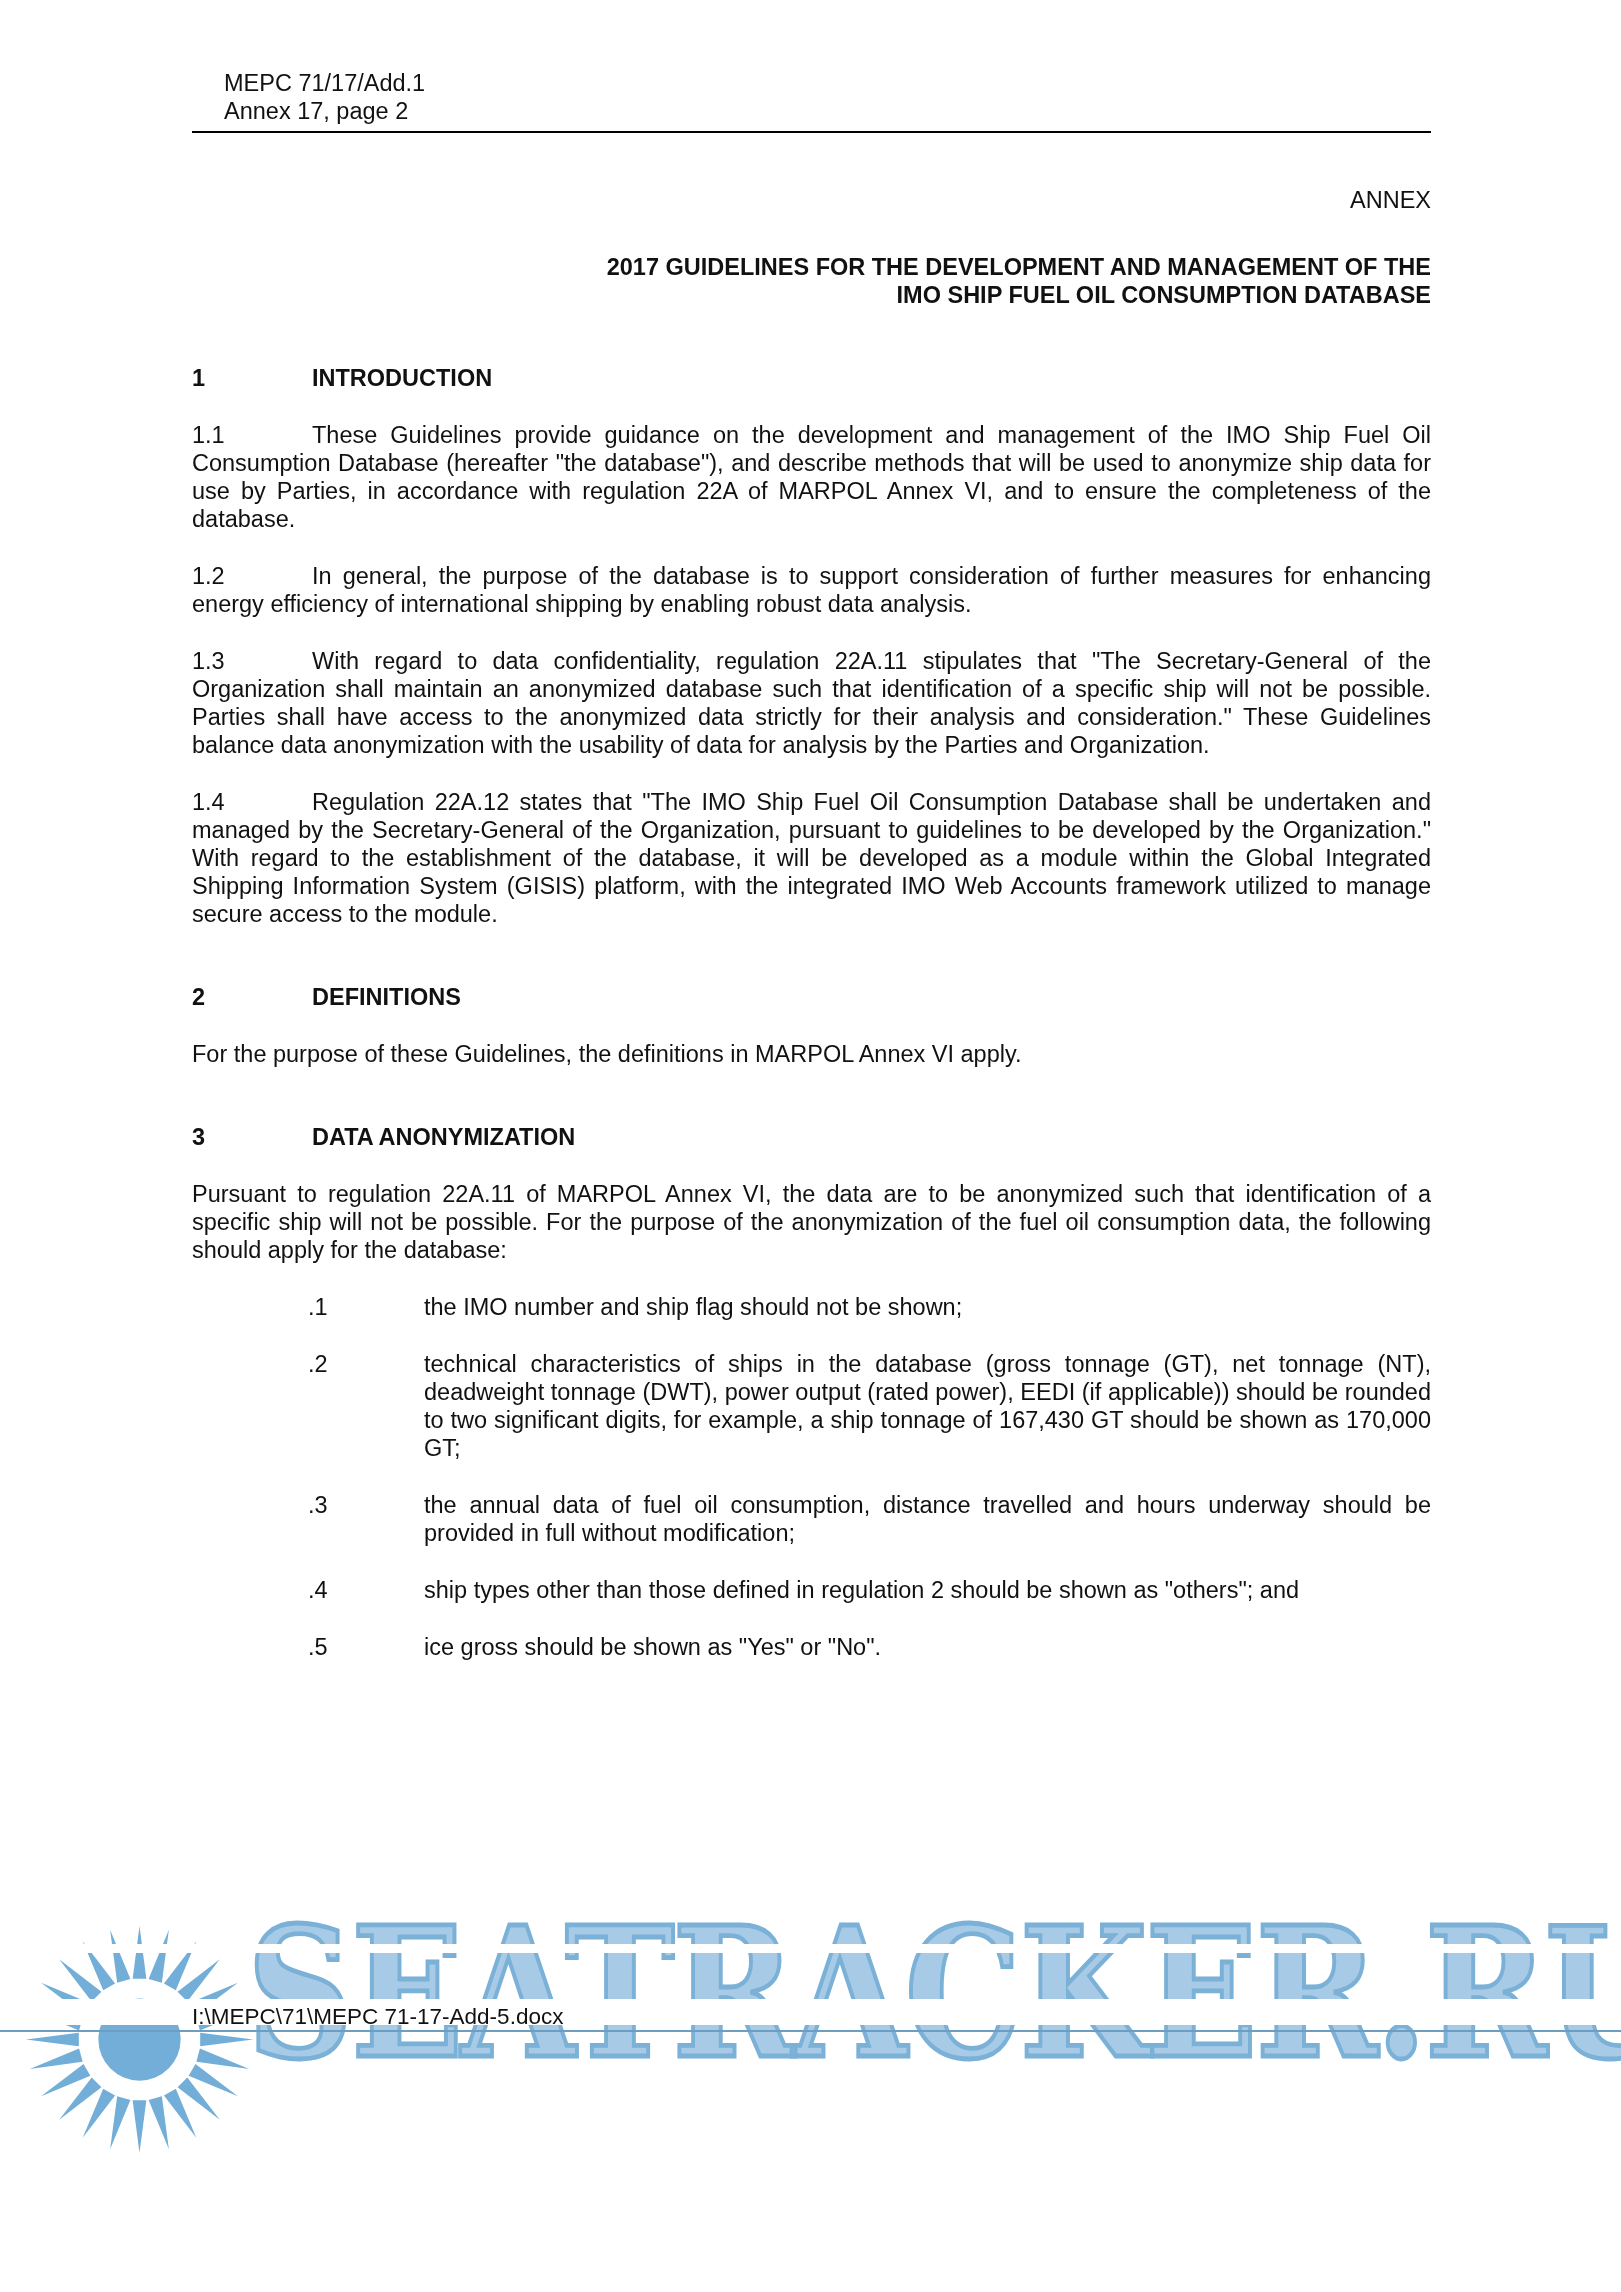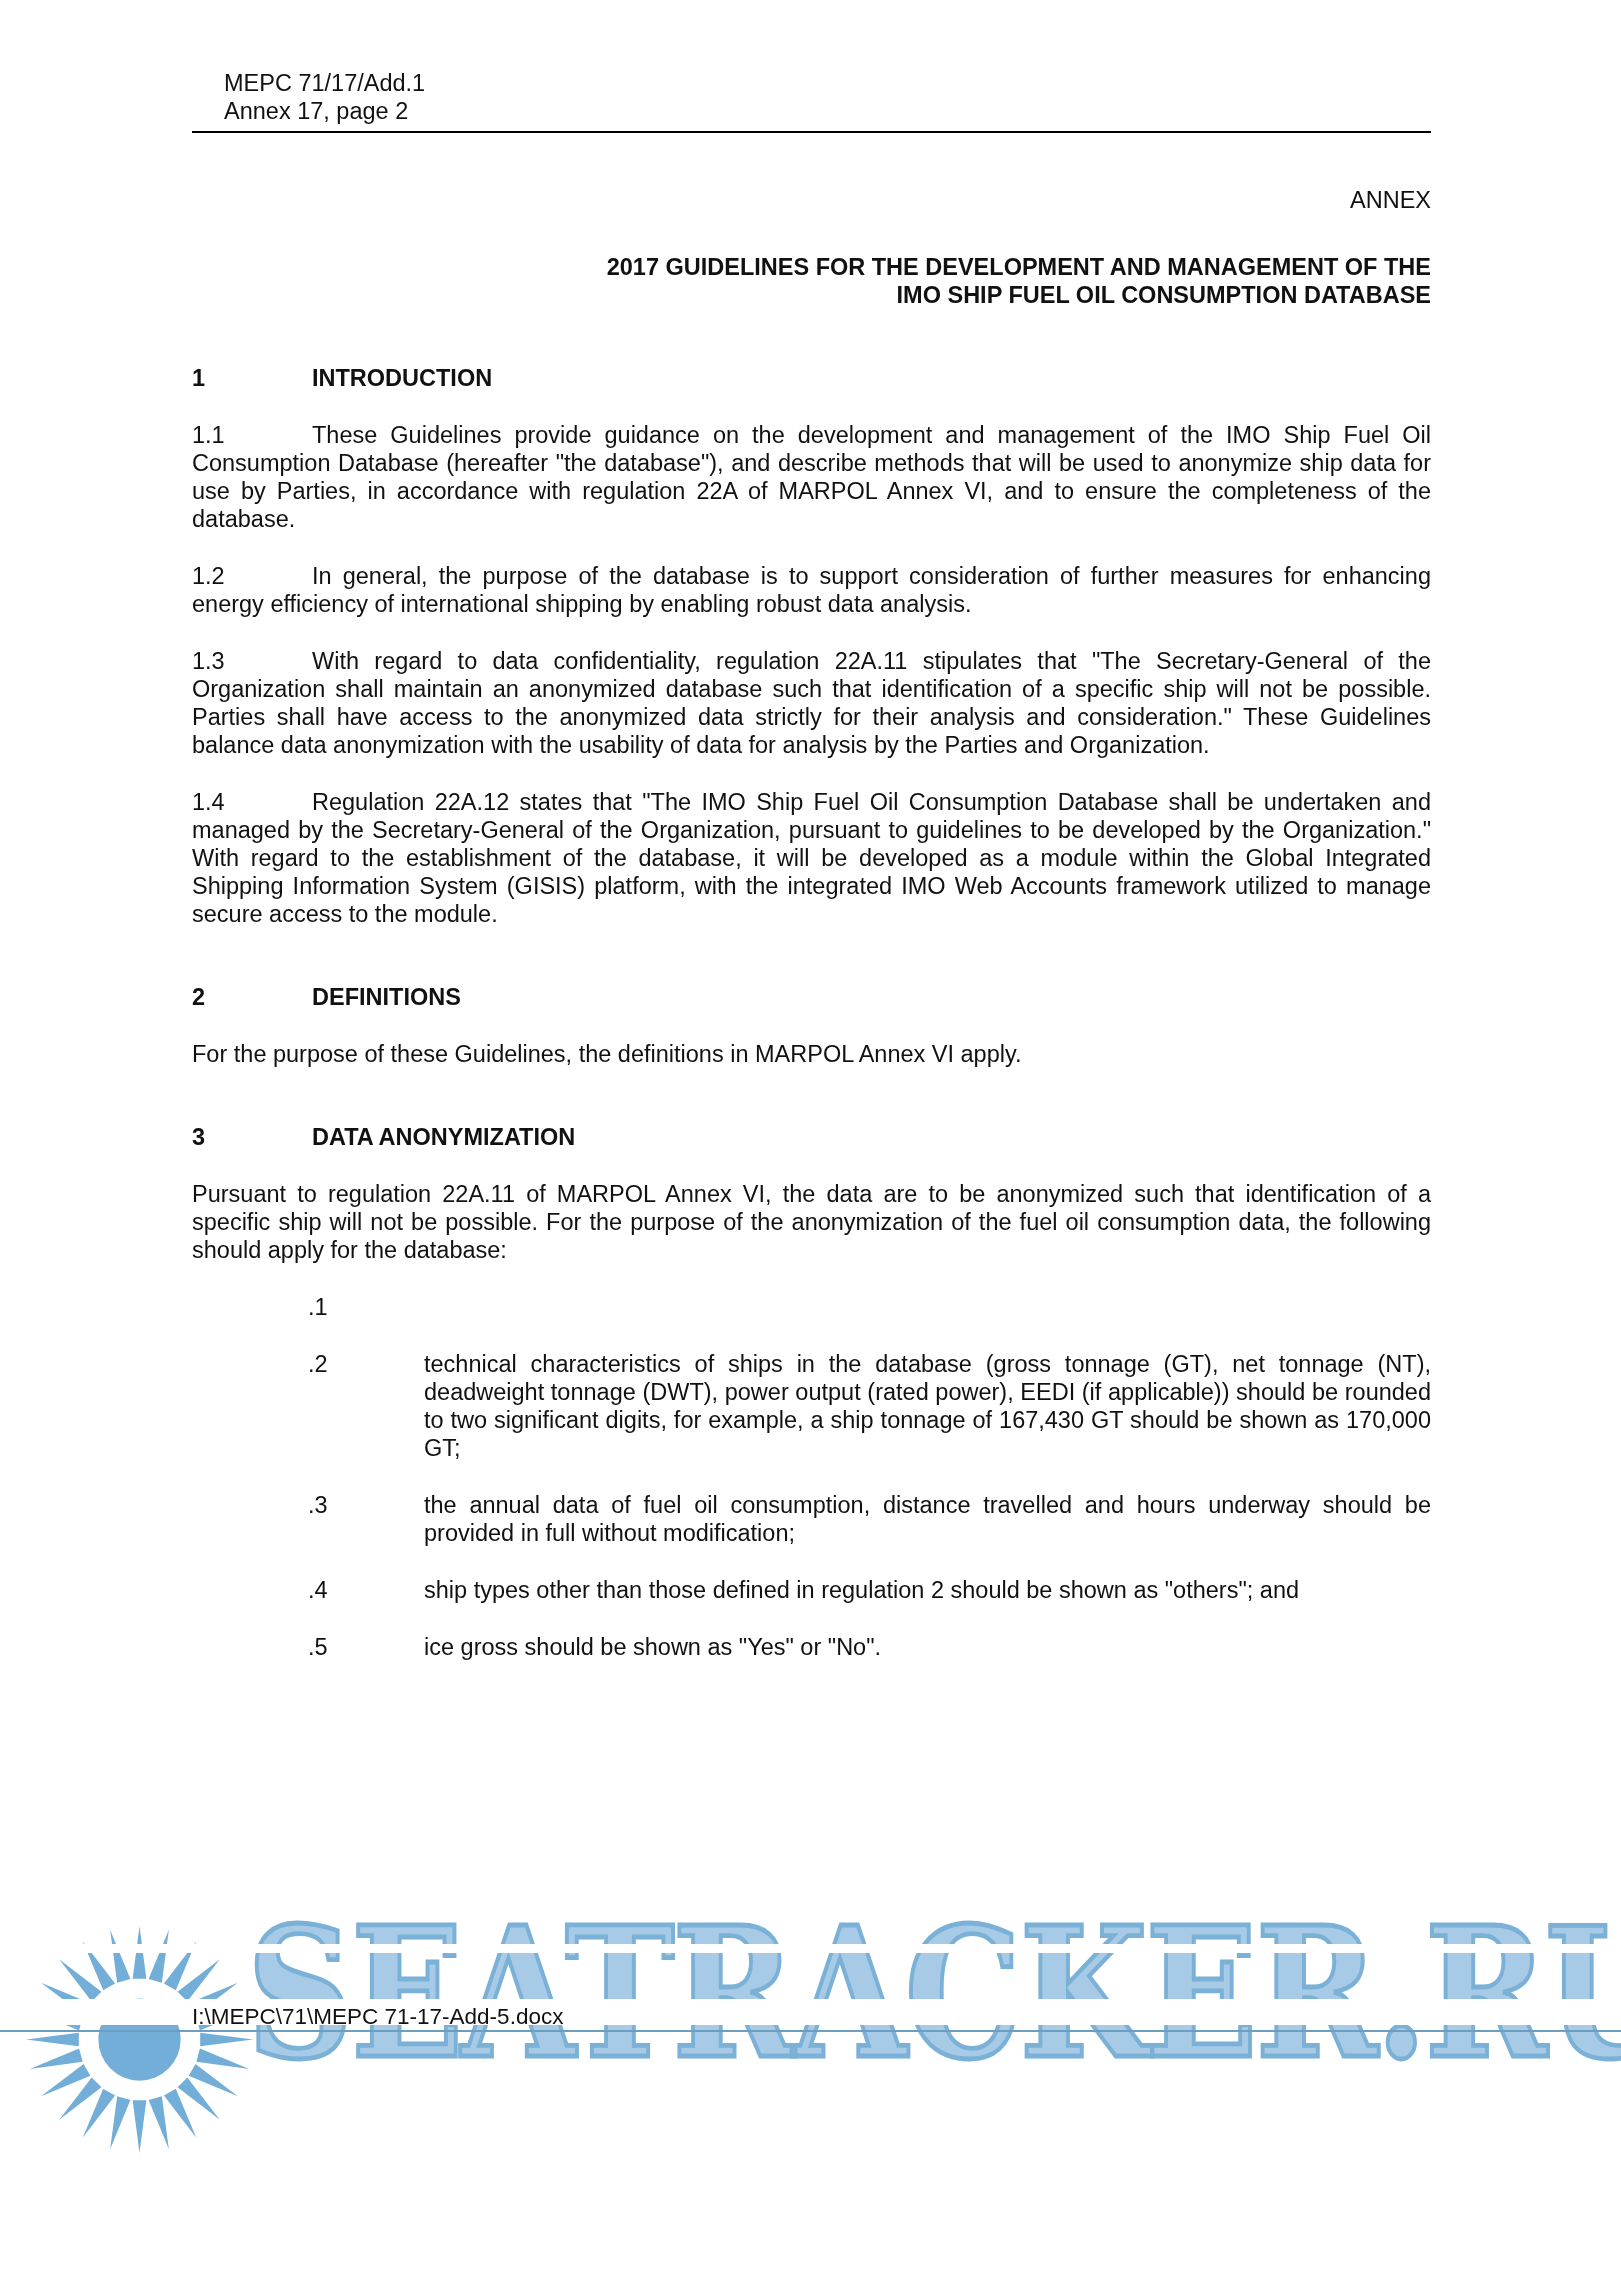--- a/index.html
+++ b/index.html
@@ -155,20 +155,21 @@
     <p class="para">For the purpose of these Guidelines, the definitions in MARPOL Annex VI apply.</p>
 
     <div class="sec-heading">
       <span class="sec-num">3</span><span>DATA ANONYMIZATION</span>
     </div>
 
     <p class="para">Pursuant to regulation 22A.11 of MARPOL Annex VI, the data are to be anonymized such that identification of a specific ship will not be possible. For the purpose of the anonymization of the fuel oil consumption data, the following should apply for the database:</p>
 
     <div class="item">
       <span class="inum">.1</span>
+      <span class="itext">the IMO number and ship flag should not be shown;</span>
     </div>
 
     <div class="item">
       <span class="inum">.2</span>
       <span class="itext">technical characteristics of ships in the database (gross tonnage (GT), net tonnage (NT), deadweight tonnage (DWT), power output (rated power), EEDI (if applicable)) should be rounded to two significant digits, for example, a ship tonnage of 167,430 GT should be shown as 170,000 GT;</span>
     </div>
 
     <div class="item">
       <span class="inum">.3</span>
       <span class="itext">the annual data of fuel oil consumption, distance travelled and hours underway should be provided in full without modification;</span>

